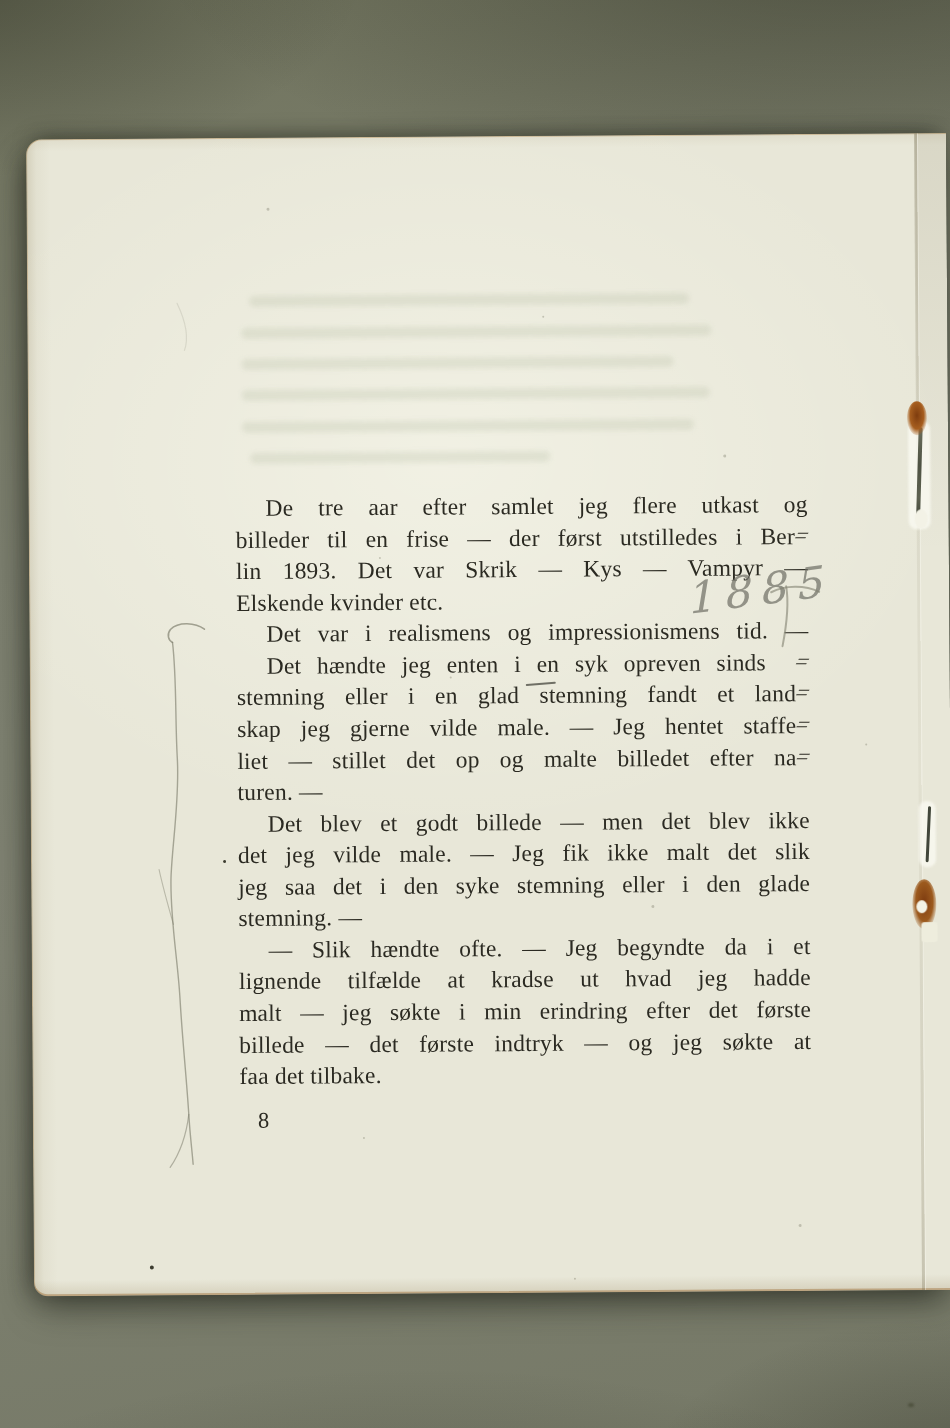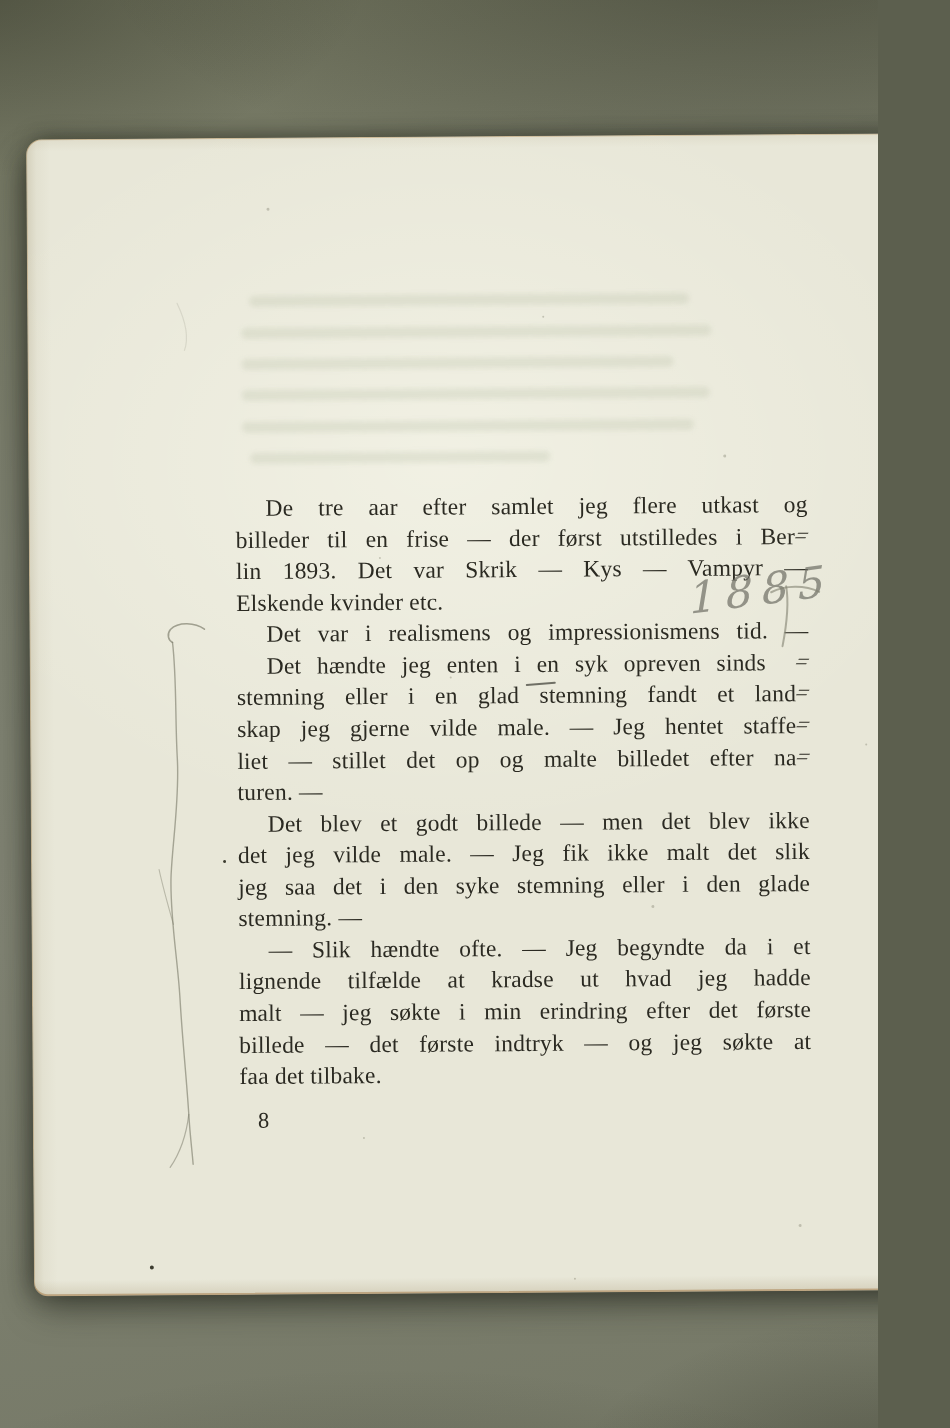--- a/index.html
+++ b/index.html
@@ -1,17 +1,17 @@
 <!DOCTYPE html>
 <html><head>
 <meta charset="utf-8">
 <style>
   html,body { margin:0; padding:0; background:#5c5f4e; }
   .scan {
-    position:relative; width:878px; height:1428px; overflow:hidden;
+    position:relative; width:950px; height:1428px; overflow:hidden;
     background:
       radial-gradient(1100px 420px at 88% -4%, rgba(22,24,15,0.38), transparent 62%),
       radial-gradient(800px 380px at -8% -2%, rgba(22,24,15,0.42), transparent 55%),
       radial-gradient(1000px 420px at 45% 114%, rgba(28,30,20,0.32), transparent 62%),
       radial-gradient(500px 260px at 102% 104%, rgba(28,30,20,0.35), transparent 65%),
       linear-gradient(170deg,#72755f 0%,#7b7e6e 35%,#7f8272 60%,#767967 100%);
     font-family:"Liberation Serif","DejaVu Serif",serif;
   }
   .page {
     position:absolute; left:30px; top:133px; width:920px; height:1157px;

